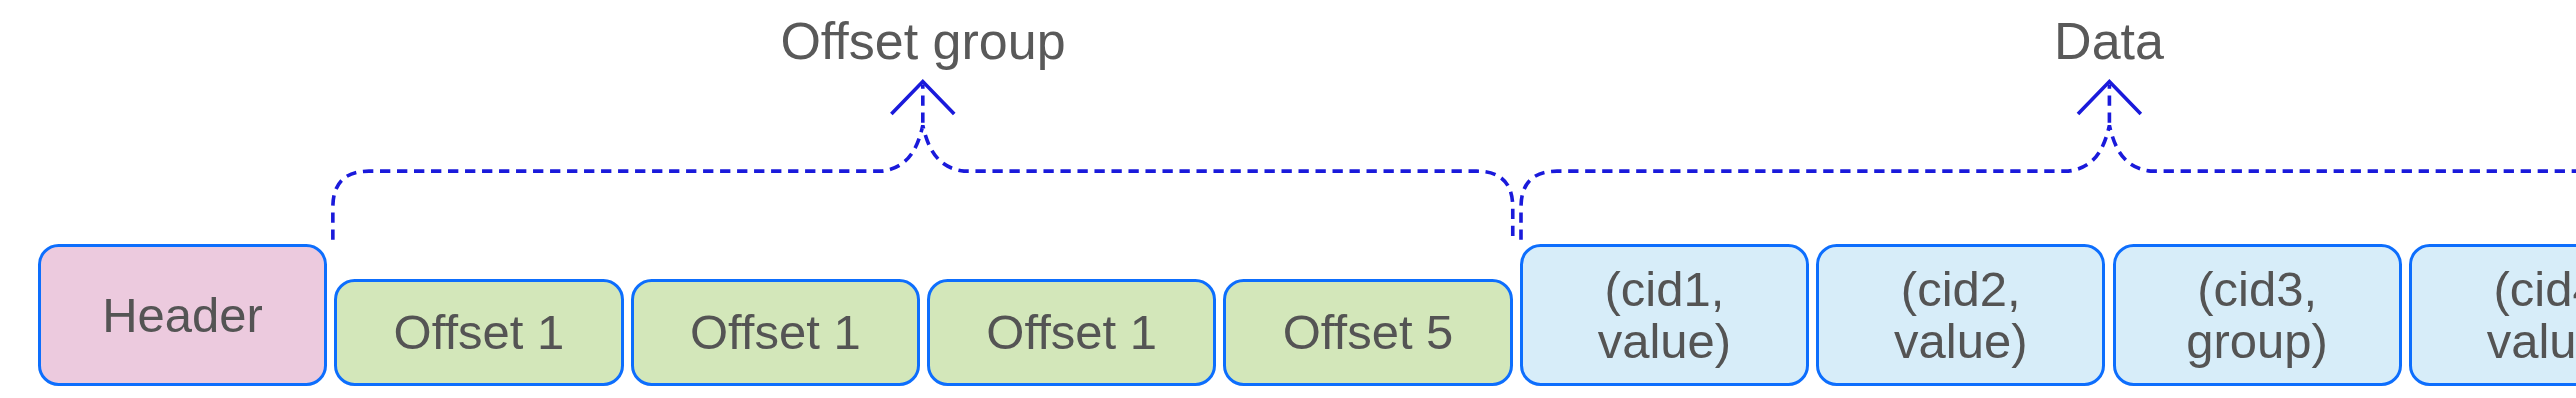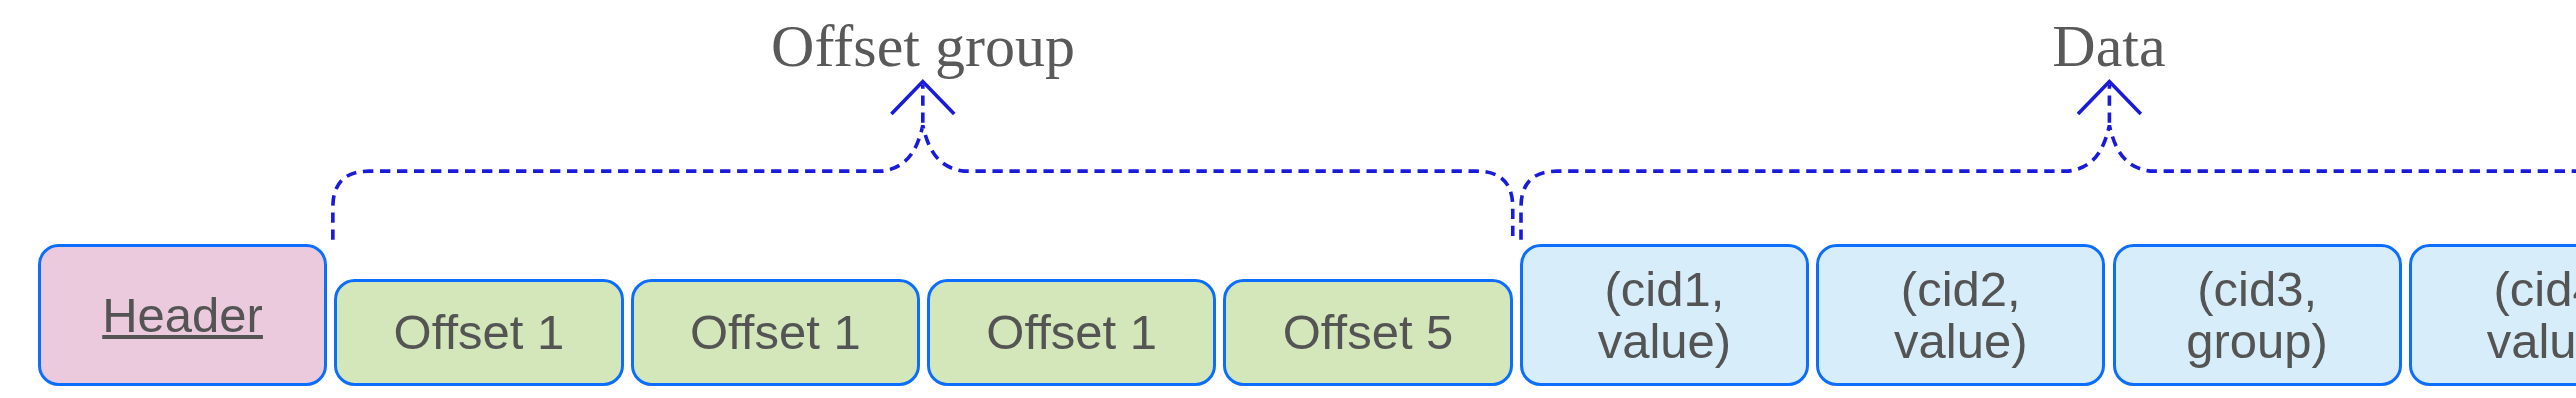--- a/index.html
+++ b/index.html
@@ -27,25 +27,24 @@
     fill: none;
     stroke: var(--brace_blue, #1a1adb);
     stroke-width: 7;
     stroke-linejoin: miter;
     stroke-linecap: butt;
   }
   .brace-label {
     position: absolute;
     top: 13.4px;
     transform: translateX(-50%);
-    font-size: 60px;
+    font-size: 52px;
     line-height: 1.1;
     color: var(--label_gray, #595959);
     white-space: nowrap;
-    font-family: Liberation Serif, serif;
   }
   .label-offset-group { left: 923px; }
   .label-data { left: 2109px; text-align: right; }
   .row {
     position: absolute;
     left: 38px;
     top: 244px;
     width: 2660px;
     height: 142px;
     display: flex;
@@ -58,21 +57,21 @@
     border-radius: 20.6px;
     display: flex;
     align-items: center;
     justify-content: center;
     text-align: center;
     font-size: 49px;
     line-height: 1.07;
     color: var(--text_gray, #545454);
     white-space: pre-line;
   }
-  .block.header { background: var(--header_fill, #eccade); text-decoration: underline; }
+  .block.header { background: var(--header_fill, #eccade); }
   .block.offset { background: var(--offset_fill, #d3e7ba); margin-top: 35px; }
   .block.data   { background: var(--data_fill, #d7edf9); }
 </style>
 </head>
 <body>
 
 <div class="canvas">
 
   <svg class="brace-svg" viewBox="0 0 5314 774">
     <path class="dashed-path" d="M 646 465 L 646 402 Q 646 332 716 332 L 1711 332 C 1757 326 1779 297 1791 243 C 1803 297 1825 326 1871 332 L 2866 332 Q 2936 332 2936 402 L 2936 465"></path>

